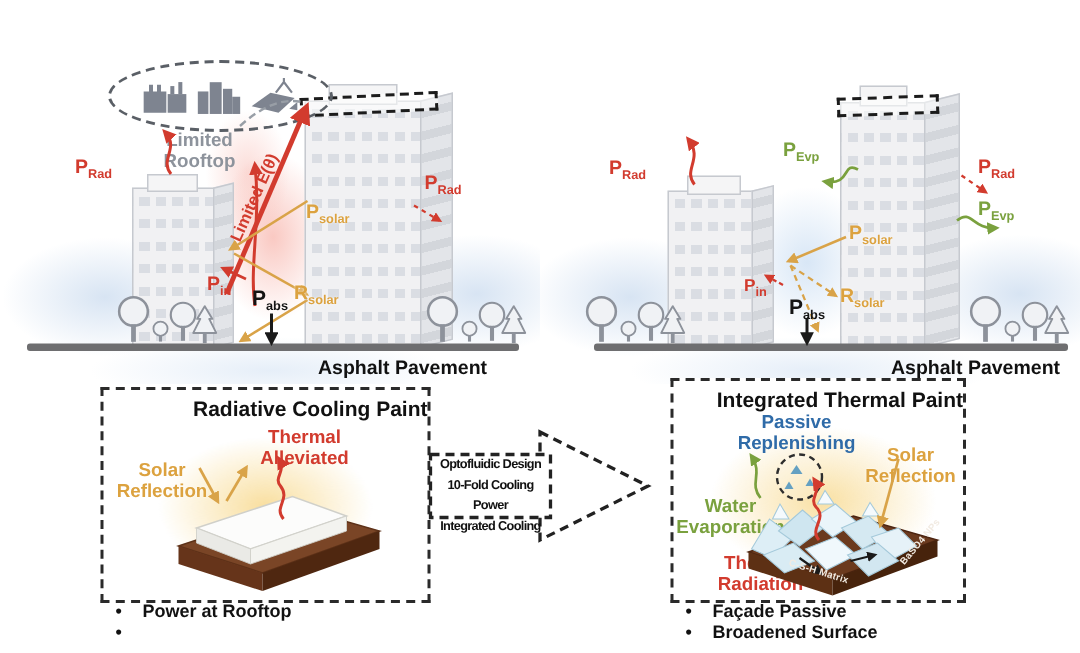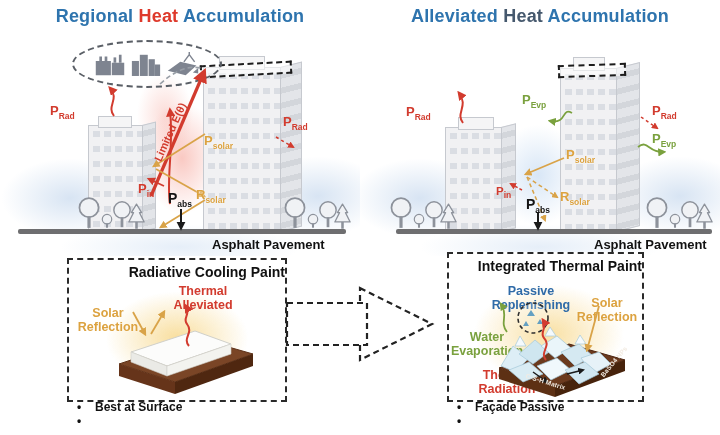--- a/index.html
+++ b/index.html
@@ -97,25 +97,20 @@
       <path d="M2 22 L16 12 L34 16 L22 27 Z" fill="#7e8490"></path>
       <path d="M20 12 l6 -8 M26 4 l6 8 M26 4 v-3" stroke="#7e8490" stroke-width="1.6" fill="none"></path>
       <path d="M30 24 l6 -5 v6 z" fill="#7e8490"></path>
     </symbol>
   </defs>
 </svg>
 
 <div class="canvas">
 
   <section class="scene left">
-    <h2 class="scene-title">
-      <span class="t-blue">Regional</span>
-      <span class="t-red">Heat</span>
-      <span class="t-blue">Accumulation</span>
-    </h2>
 
     <div class="bld" style="left:88px;top:125px;width:55px;height:105px"></div>
     <div class="bld-side" style="left:142px;top:125px;width:12px;height:105px"></div>
     <div class="penthouse" style="left:98px;top:116px;width:32px;height:10px"></div>
 
     <div class="bld" style="left:203px;top:67px;width:78px;height:163px"></div>
     <div class="bld-side" style="left:280px;top:67px;width:20px;height:163px"></div>
     <div class="penthouse" style="left:219px;top:56px;width:44px;height:12px"></div>
     <div class="roof-dash" style="left:200px;top:63px;width:88px;height:9px;transform:rotate(-3deg)"></div>
 
@@ -123,20 +118,22 @@
       <svg width="32" height="25" viewBox="0 0 36 28">
           <use href="#sym-factory"></use>
         </svg>
       <svg width="30" height="25" viewBox="0 0 34 28">
           <use href="#sym-city"></use>
         </svg>
       <svg width="34" height="27" viewBox="0 0 38 30">
           <use href="#sym-solar"></use>
         </svg>
     </div>
+    <div class="oval-caption pre">Limited
+Rooftop</div>
 
     <svg class="trees" style="left:76px;top:190px" width="70" height="42">
       <use href="#sym-tree" x="0" y="6" width="26" height="34"></use>
       <use href="#sym-shrub" x="25" y="22" width="12" height="16"></use>
       <use href="#sym-tree" x="35" y="10" width="22" height="29"></use>
       <use href="#sym-pine" x="52" y="12" width="17" height="28"></use>
     </svg>
     <svg class="trees" style="left:282px;top:190px" width="70" height="42">
       <use href="#sym-tree" x="0" y="6" width="26" height="34"></use>
       <use href="#sym-shrub" x="25" y="22" width="12" height="16"></use>
@@ -174,25 +171,20 @@
     <span class="plabel red" style="left:50px;top:104px"><span>P</span><sub>Rad</sub></span>
     <span class="diag-label">Limited E(θ)</span>
     <span class="plabel gold" style="left:204px;top:134px"><span>P</span><sub>solar</sub></span>
     <span class="plabel gold" style="left:196px;top:188px"><span>R</span><sub>solar</sub></span>
     <span class="plabel red" style="left:138px;top:182px"><span>P</span><sub>in</sub></span>
     <span class="plabel blk" style="left:168px;top:191px;font-size:14px"><span>P</span><sub>abs</sub></span>
     <span class="plabel red" style="left:283px;top:115px"><span>P</span><sub>Rad</sub></span>
   </section>
 
   <section class="scene right">
-    <h2 class="scene-title">
-      <span class="t-blue">Alleviated</span>
-      <span class="t-dark">Heat</span>
-      <span class="t-blue">Accumulation</span>
-    </h2>
 
     <div class="bld" style="left:85px;top:127px;width:57px;height:103px"></div>
     <div class="bld-side" style="left:141px;top:127px;width:13px;height:103px"></div>
     <div class="penthouse" style="left:98px;top:117px;width:34px;height:11px"></div>
 
     <div class="bld" style="left:200px;top:68px;width:57px;height:162px"></div>
     <div class="bld-side" style="left:256px;top:68px;width:22px;height:162px"></div>
     <div class="penthouse" style="left:213px;top:57px;width:30px;height:12px"></div>
     <div class="roof-dash" style="left:198px;top:64px;width:64px;height:9px;transform:rotate(-2deg)"></div>
 
@@ -270,37 +262,42 @@
       <path d="M62,92 L98,106 L98,116 L62,102 Z" fill="#eaeae6" stroke="#d0d0ca" stroke-width=".6"></path>
       <path d="M98,106 L162,84 L162,94 L98,116 Z" fill="#f3f3ef" stroke="#d0d0ca" stroke-width=".6"></path>
       <path d="M64,52 L76,74" fill="none" stroke="#d9a348" stroke-width="1.8" marker-end="url(#mB1g)"></path>
       <path d="M82,74 L95,52" fill="none" stroke="#d9a348" stroke-width="1.8" marker-end="url(#mB1g)"></path>
       <path d="M120,86 C113,78 125,73 118,64 C113,58 122,55 117,46" fill="none" stroke="#d23b2e" stroke-width="2" marker-end="url(#mB1r)"></path>
     </svg>
   </section>
   <div class="bullets" style="left:67px;top:401px">
     <div class="row">
         <span class="dotc">•</span>
-        <span>Best at Surface</span>
+        <span>Power at Rooftop</span>
       </div>
     <div class="row">
         <span class="dotc">•</span>
       </div>
   </div>
 
   <div class="transition">
     <svg width="158" height="92" viewBox="0 0 158 92">
       <path d="M77,10 L149,46 L77,82 Z" fill="none" stroke="#222" stroke-width="2.2" stroke-dasharray="6 4"></path>
       <rect x="4" y="25" width="80" height="42" fill="#fff" stroke="#222" stroke-width="2.2" stroke-dasharray="6 4"></rect>
     </svg>
+    <div class="transition-text">
+      <div>Optofluidic Design</div>
+      <div>10-Fold Cooling Power</div>
+      <div>Integrated Cooling</div>
+    </div>
   </div>
 
   <section class="box box2">
     <div class="box-title">Integrated Thermal Paint</div>
-    <div class="mini-label blue2 pre" style="left:36px;top:30px;width:92px">Passive
+    <div class="mini-label blue2 pre" style="left:36px;top:20px;width:92px">Passive
 Replenishing</div>
     <div class="mini-label gold pre" style="left:126px;top:42px;width:64px">Solar
 Reflection</div>
     <div class="mini-label green pre" style="left:0px;top:76px;width:76px">Water
 Evaporation</div>
     <div class="mini-label red pre" style="left:20px;top:114px;width:76px">Thermal
 Radiation</div>
 
     <svg class="arrows" viewBox="0 0 193 146">
       <defs>
@@ -344,16 +341,17 @@
     <div class="mat-label" style="left:76px;top:124px;transform:rotate(17deg)">C-S-H Matrix</div>
     <div class="mat-label" style="left:146px;top:104px;transform:rotate(-50deg)">BaSO4 NPs</div>
   </section>
   <div class="bullets" style="left:447px;top:401px">
     <div class="row">
         <span class="dotc">•</span>
         <span>Façade Passive</span>
       </div>
     <div class="row">
         <span class="dotc">•</span>
+        <span>Broadened Surface</span>
       </div>
   </div>
 
 </div>
 
 </body></html>

